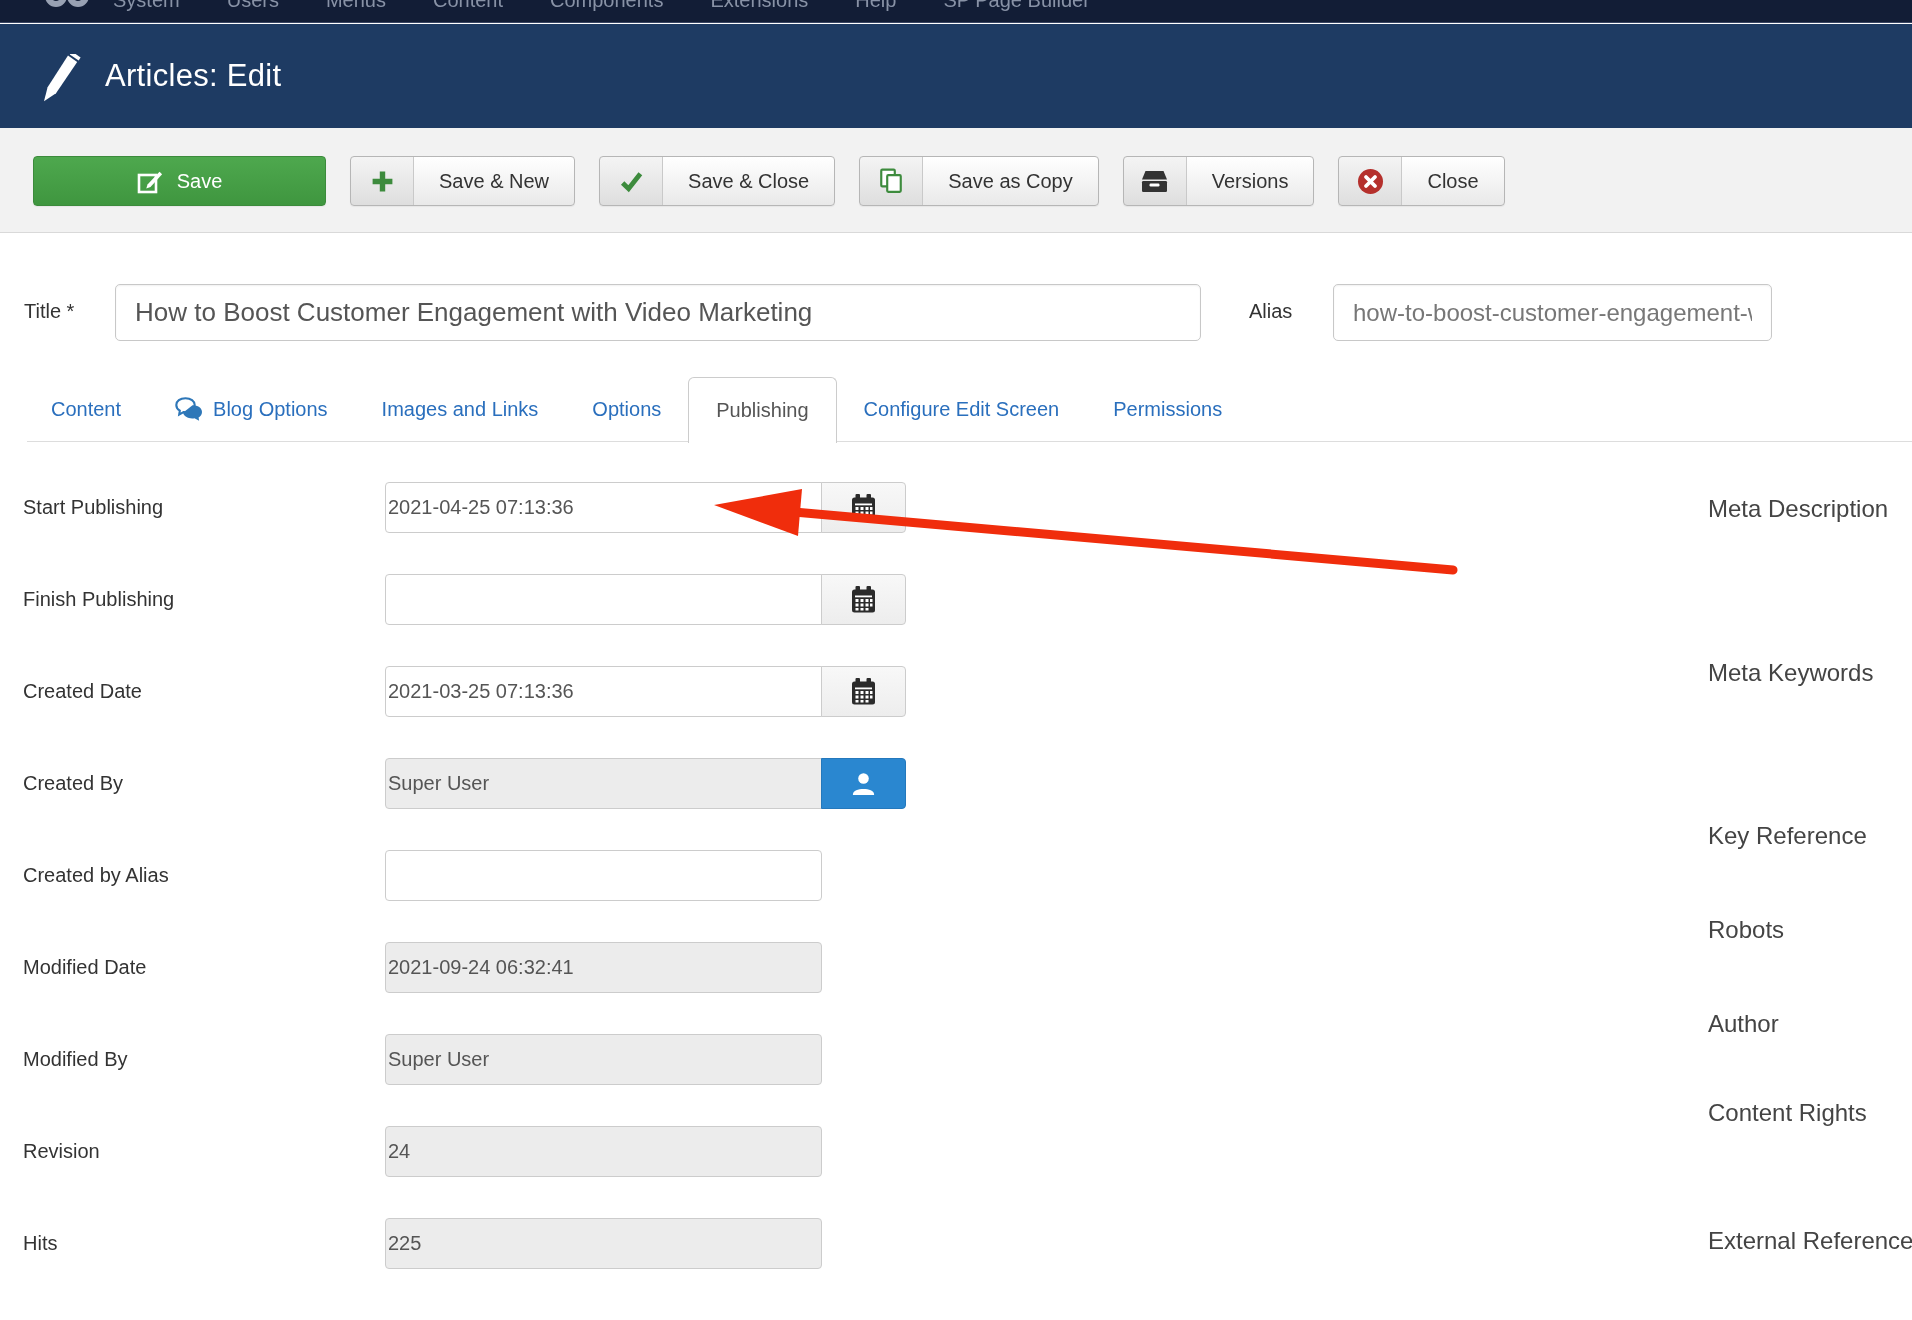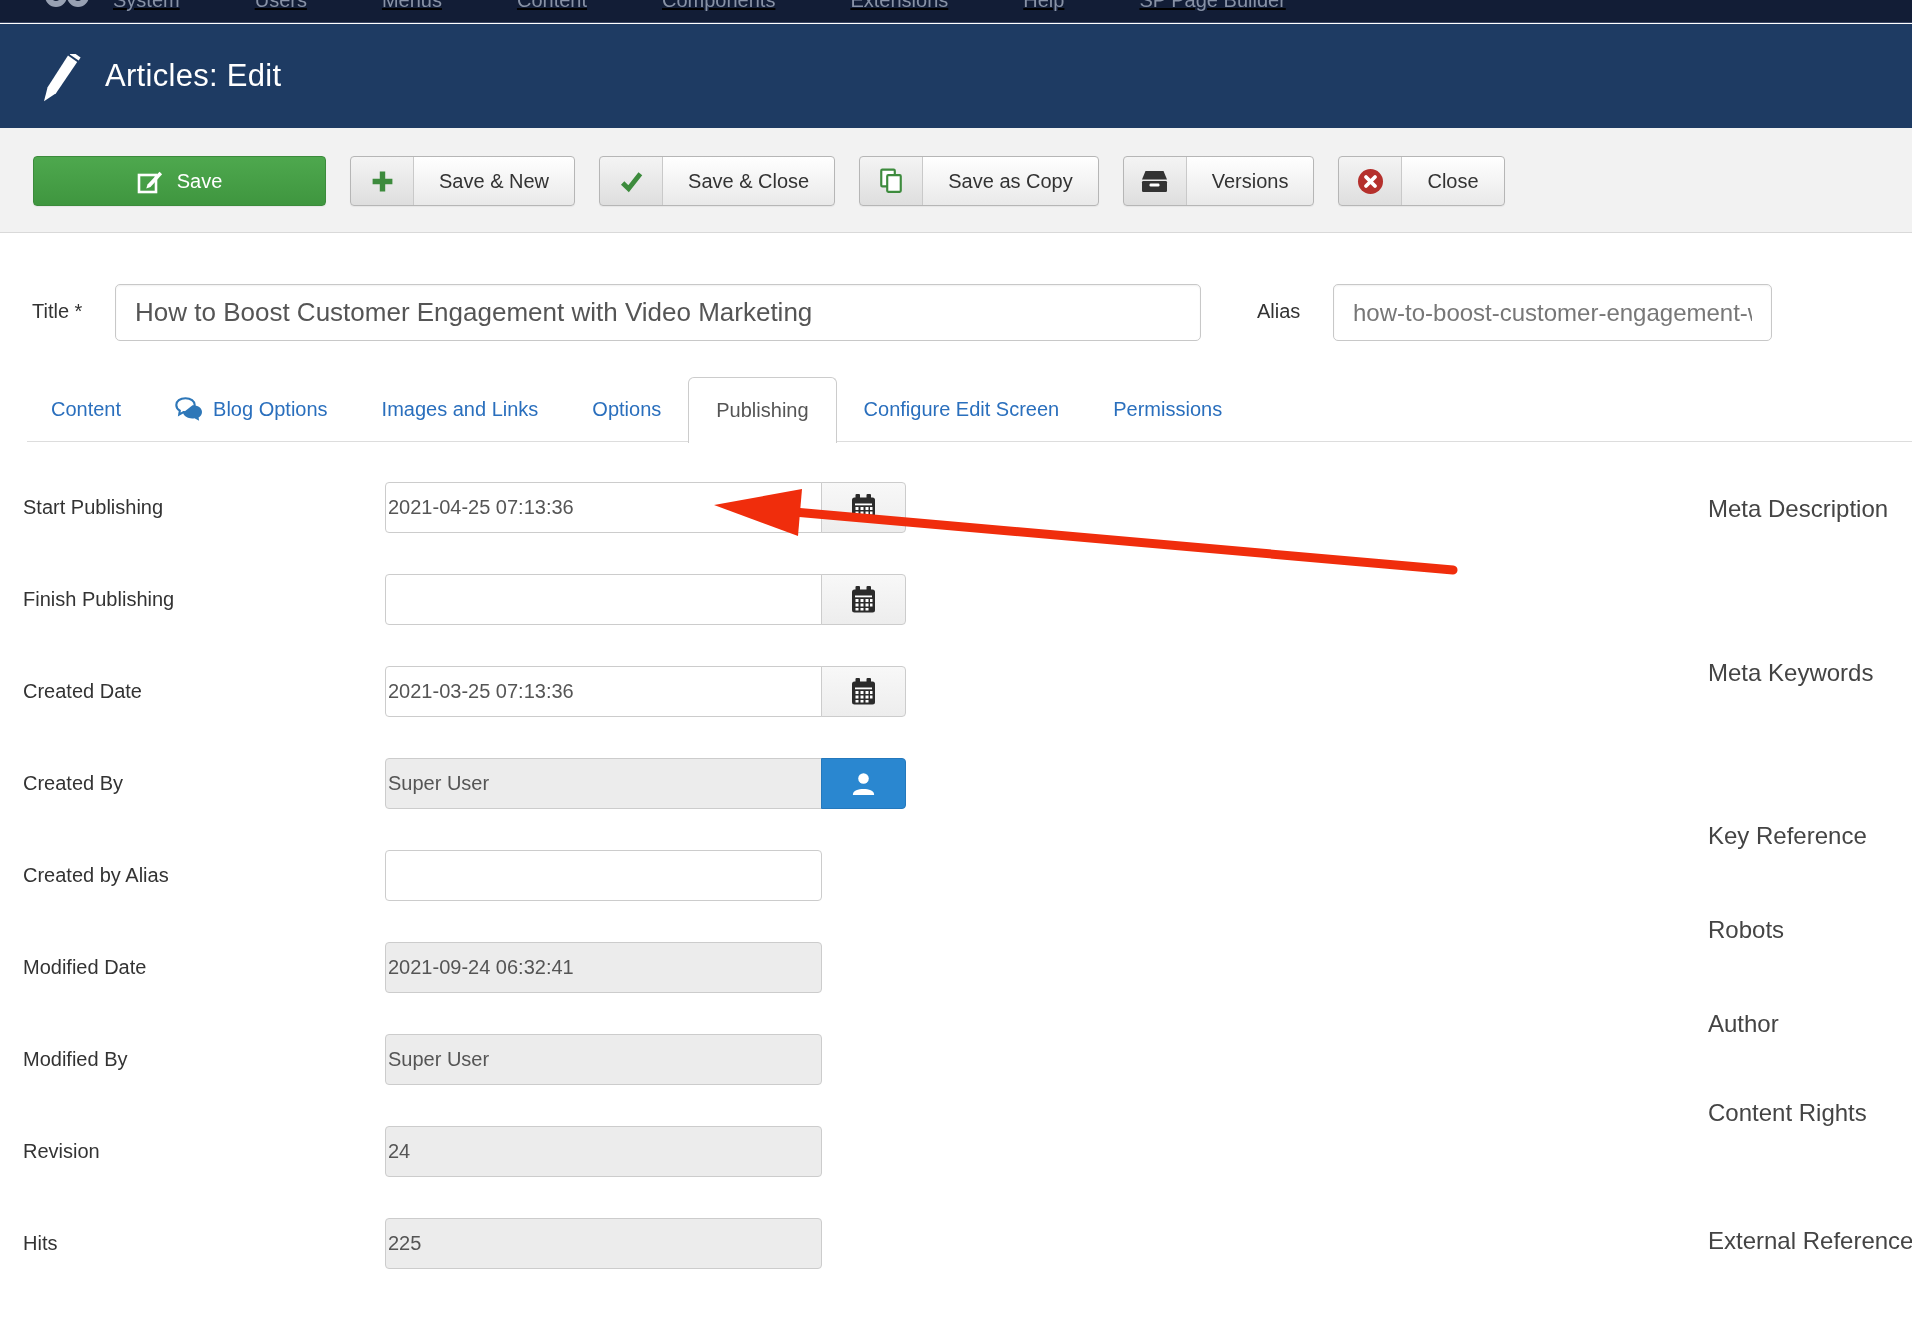--- a/index.html
+++ b/index.html
@@ -2,22 +2,22 @@
 <html><head>
 <meta charset="utf-8">
 <style>
   * { margin:0; padding:0; box-sizing:border-box; }
   html,body { background:#fff; }
   body { font-family:"Liberation Sans","DejaVu Sans",sans-serif; }
   #page { position:relative; width:1912px; height:1320px; overflow:hidden; background:#fff; }
 
   
   .nav { position:absolute; top:0; left:0; right:0; height:23px; background:#121d36;
-         border-bottom:1px solid #3a4663; overflow:hidden; display:flex; gap:75px;
-         padding-left:113px; align-items:flex-start;text-decoration:underline; }
+         border-bottom:1px solid #3a4663; overflow:hidden; display:flex; gap:47px;
+         padding-left:113px; align-items:flex-start; }
   .nav span { font-size:20px; color:#8892a6; transform:translateY(-11px); display:block; white-space:nowrap; }
   .nav .logo { position:absolute; left:42px; top:-12px; }
 
   
   .hdr { position:absolute; top:24px; left:0; right:0; height:104px; background:#1e3b63;
          display:flex; align-items:center; }
   .hdr .pencil { position:absolute; left:40px; top:30px; }
   .hdr h1 { position:absolute; left:105px; font-size:31px; font-weight:400; color:#fff; letter-spacing:.3px; }
 
   
@@ -28,21 +28,21 @@
           background:linear-gradient(#ffffff,#e9e9e9); cursor:pointer; overflow:hidden; padding:0;
           font-family:inherit; box-shadow:0 1px 1px rgba(0,0,0,.05); }
   .tbtn .ic { width:63px; display:flex; align-items:center; justify-content:center;
               background:rgba(0,0,0,.045); border-right:1px solid #c9c9c9; }
   .tbtn .lb { display:flex; align-items:center; padding:0 25px; font-size:20px; color:#333;text-align:center; }
   .tbtn.green { width:293px; background:linear-gradient(#4ea84e,#3f963f); border-color:#3c8b3c;
                 display:flex; align-items:center; justify-content:center; gap:13px; }
   .tbtn.green .lb { color:#fff; padding:0; }
 
   
-  .lab { position:absolute; font-size:20px; color:#333;margin-left:8px; }
+  .lab { position:absolute; font-size:20px; color:#333; }
   .bigin { position:absolute; top:284px; height:57px; border:1px solid #c8c8c8; border-radius:5px;
            font-size:26px; color:#555; padding:0 19px; font-family:inherit; background:#fff;
            box-shadow:inset 0 1px 2px rgba(0,0,0,.06); }
   #title-input { left:115px; width:1086px; }
   #alias-input { left:1333px; width:439px; font-size:24px; color:#777; }
 
   
   .tabline { position:absolute; left:27px; right:0; top:441px; height:1px; background:#ddd; z-index:1; }
   .tabs { position:absolute; left:24px; top:377px; height:66px; display:flex; align-items:flex-start; z-index:2; }
   .tab { height:64px; display:flex; align-items:center; padding:0 27px; gap:10px;

